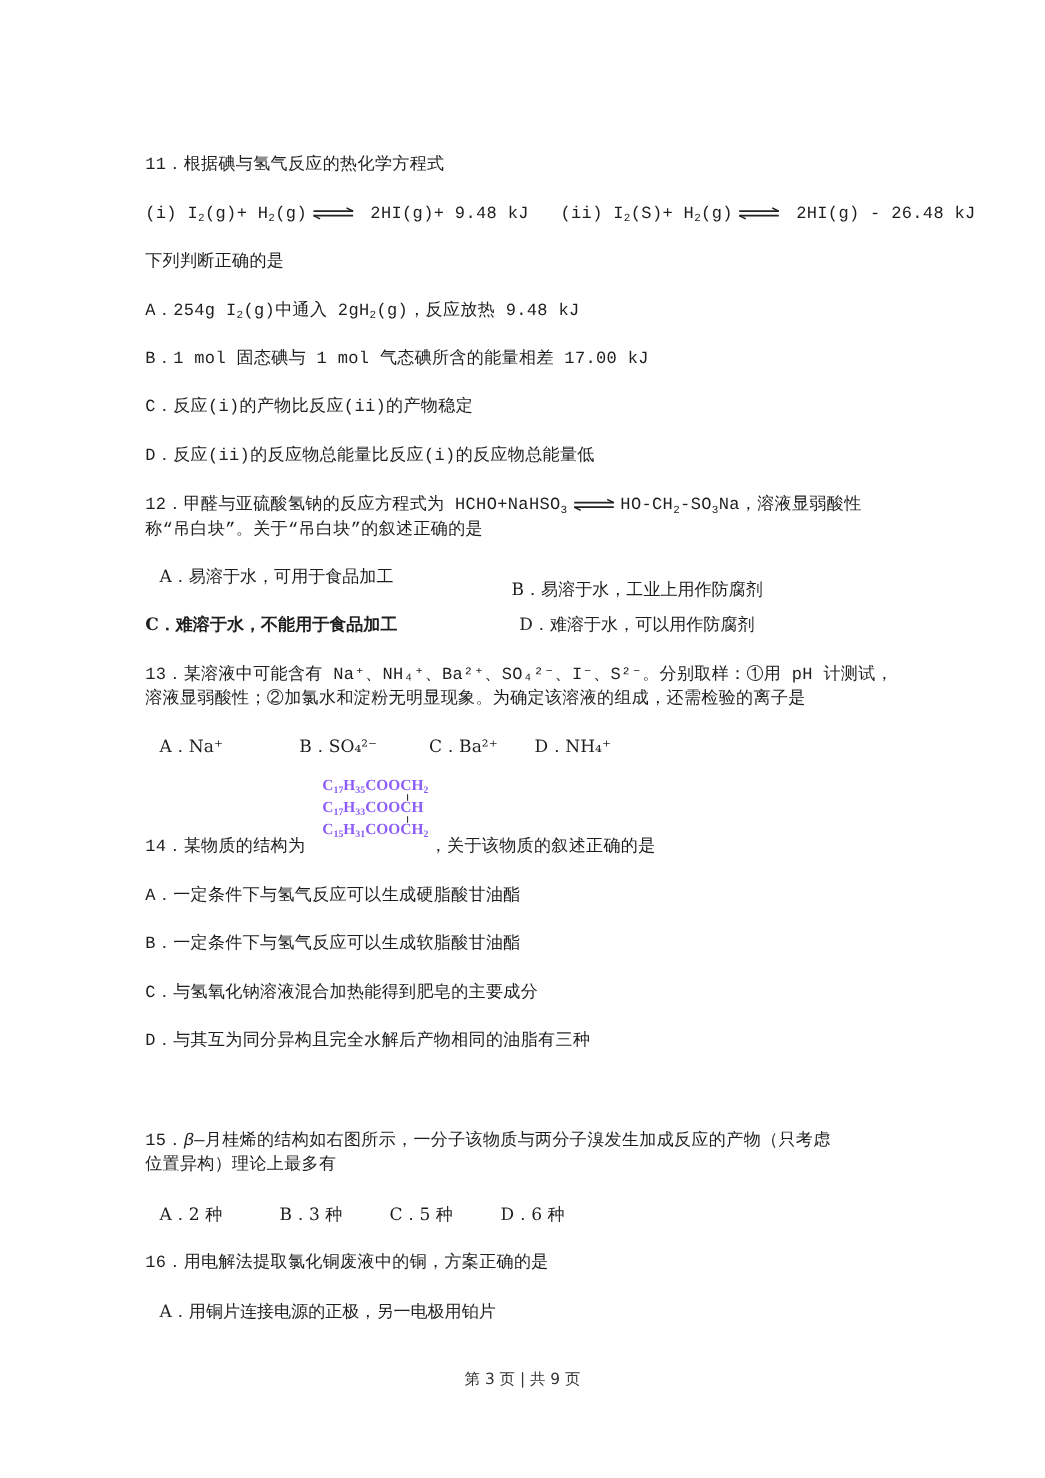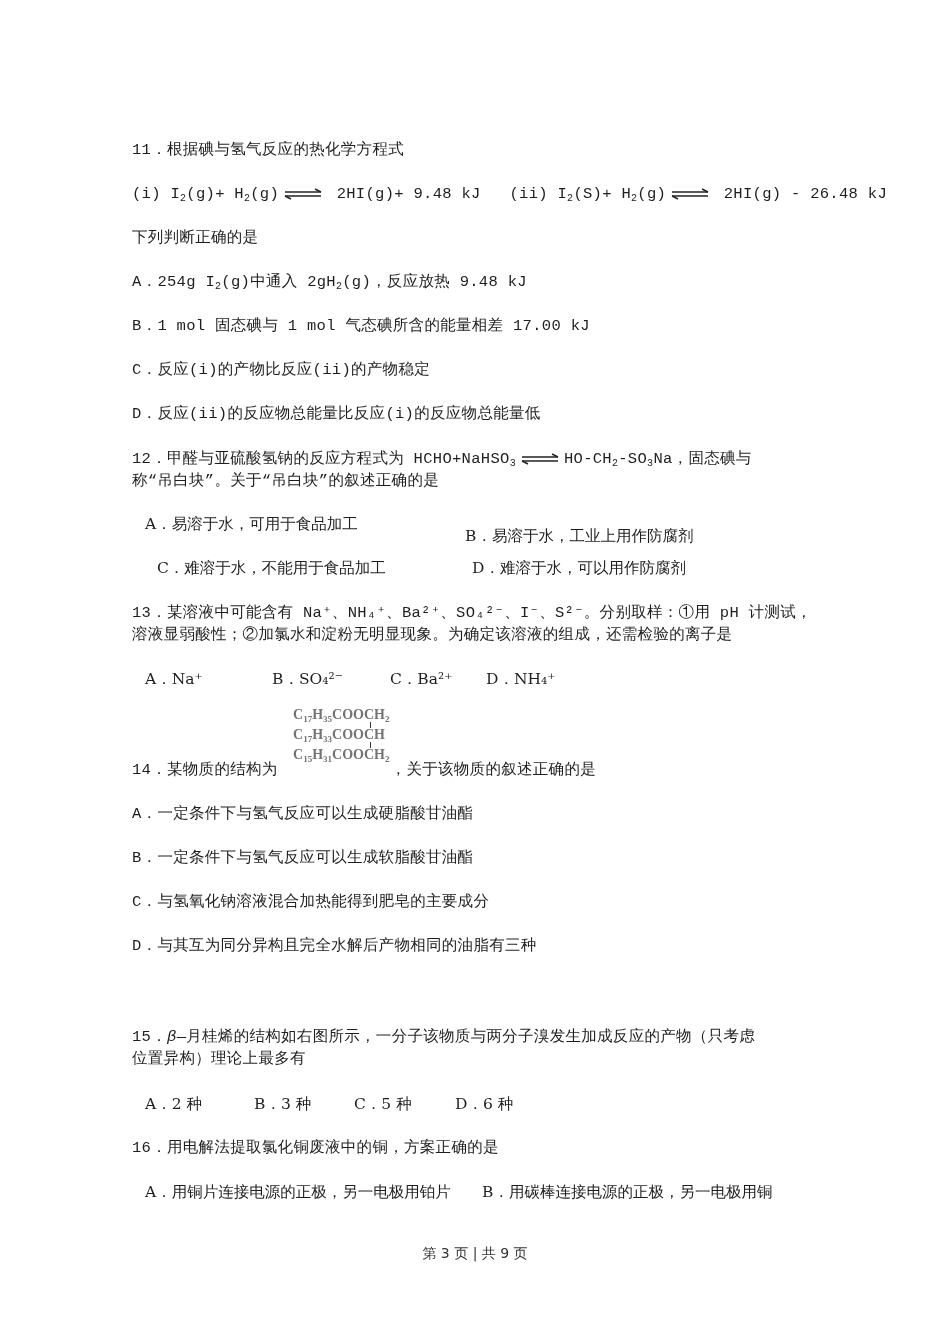--- a/index.html
+++ b/index.html
@@ -16,21 +16,21 @@
     .opt { position: absolute; font-size: 15.5px; line-height: 22px; white-space: nowrap; }
     sub { font-size: 10px; vertical-align: -3px; line-height: 0; }
     .eq-arrow {
       display: inline-block; position: relative; width: 40px; height: 12px;
       margin: 0 4px; vertical-align: middle;
     }
     .eq-arrow svg { position: absolute; left: 0; top: 0; }
     .struct {
       position: absolute; left: 293px; top: 706px; width: 110px;
       font-family: "Liberation Serif", serif; font-weight: bold;
-      font-size: 14px; line-height: 18px; color: #737373;
+      font-size: 14px; line-height: 18px; color: #8b5cf6;
     }
     .struct div { position: relative; height: 20px; }
     .struct sub { font-size: 9px; vertical-align: -3px; }
     .struct .bond {
       position: absolute; left: 77px; width: 1px; height: 6px; background: #333;
     }
     .footer {
       position: absolute; left: 0; width: 950px; top: 1245px; text-align: center;
       font-family: "DejaVu Sans", "Liberation Sans", sans-serif; font-size: 14px;
       color: #333;
@@ -66,27 +66,27 @@
   <div class="line" style="top:315px;">B．1 mol 固态碘与 1 mol 气态碘所含的能量相差 17.00 kJ</div>
   <div class="line" style="top:359px;">C．反应(i)的产物比反应(ii)的产物稳定</div>
   <div class="line" style="top:403px;">D．反应(ii)的反应物总能量比反应(i)的反应物总能量低</div>
 
   <div class="line" style="top:448px;">
     <span>12．甲醛与亚硫酸氢钠的反应方程式为 HCHO+NaHSO</span><sub>3</sub><span class="eq-arrow"><svg width="40" height="12" viewBox="0 0 40 12">
           <line x1="2" y1="4" x2="38" y2="4" stroke="#222" stroke-width="1.6"></line>
           <line x1="32" y1="1" x2="38" y2="4" stroke="#222" stroke-width="1.4"></line>
           <line x1="2" y1="8" x2="38" y2="8" stroke="#222" stroke-width="1.6"></line>
           <line x1="2" y1="8" x2="8" y2="11" stroke="#222" stroke-width="1.4"></line>
-        </svg></span><span>HO-CH</span><sub>2</sub><span>-SO</span><sub>3</sub><span>Na，固态碘与</span>
+        </svg></span><span>HO-CH</span><sub>2</sub><span>-SO</span><sub>3</sub><span>Na，溶液显弱酸性</span>
   </div>
   <div class="line" style="top:470px;">称“吊白块”。关于“吊白块”的叙述正确的是</div>
 
   <div class="opt" style="left:145px; top:513px;">A．易溶于水，可用于食品加工</div>
   <div class="opt" style="left:465px; top:513px;margin-top:12px;">B．易溶于水，工业上用作防腐剂</div>
-  <div class="opt" style="left:157px; top:557px;">C．难溶于水，不能用于食品加工</div>
+  <div class="opt" style="left:132px; top:557px;font-weight:bold;">C．难溶于水，不能用于食品加工</div>
   <div class="opt" style="left:472px; top:557px;">D．难溶于水，可以用作防腐剂</div>
 
   <div class="line" style="top:602px;text-align:right;">13．某溶液中可能含有 Na⁺、NH₄⁺、Ba²⁺、SO₄²⁻、I⁻、S²⁻。分别取样：①用 pH 计测试，</div>
   <div class="line" style="top:624px;">溶液显弱酸性；②加氯水和淀粉无明显现象。为确定该溶液的组成，还需检验的离子是</div>
 
   <div class="opt" style="left:145px; top:668px;">A．Na⁺</div>
   <div class="opt" style="left:272px; top:668px;">B．SO₄²⁻</div>
   <div class="opt" style="left:390px; top:668px;">C．Ba²⁺</div>
   <div class="opt" style="left:486px; top:668px;">D．NH₄⁺</div>
 
@@ -109,16 +109,15 @@
   </div>
   <div class="line" style="top:1048px;">位置异构）理论上最多有</div>
 
   <div class="opt" style="left:145px; top:1093px;">A．2 种</div>
   <div class="opt" style="left:254px; top:1093px;">B．3 种</div>
   <div class="opt" style="left:354px; top:1093px;">C．5 种</div>
   <div class="opt" style="left:455px; top:1093px;">D．6 种</div>
 
   <div class="line" style="top:1137px;">16．用电解法提取氯化铜废液中的铜，方案正确的是</div>
   <div class="opt" style="left:145px; top:1181px;">A．用铜片连接电源的正极，另一电极用铂片</div>
-  <div class="opt" style="left:482px; top:1181px;">B．用碳棒连接电源的正极，另一电极用铜</div>
 
   <div class="footer">第 3 页 | 共 9 页</div>
 </div>
 
 </body></html>

